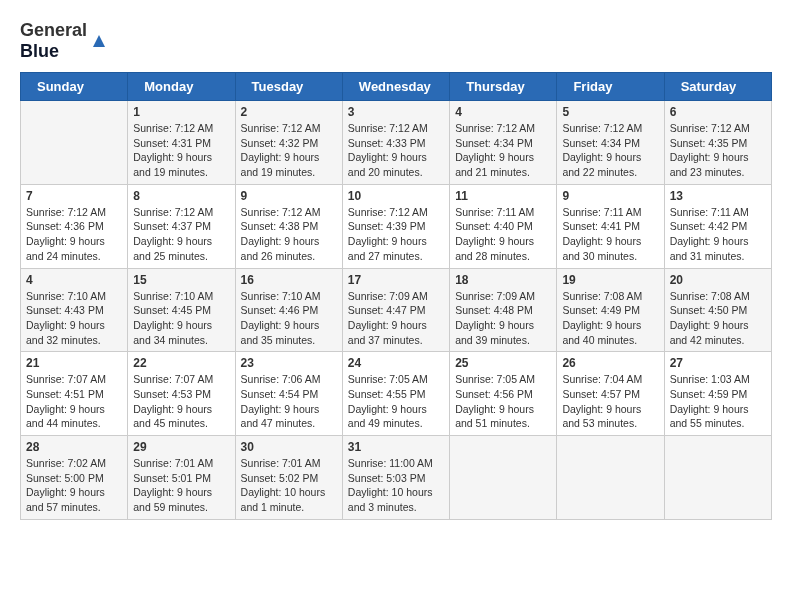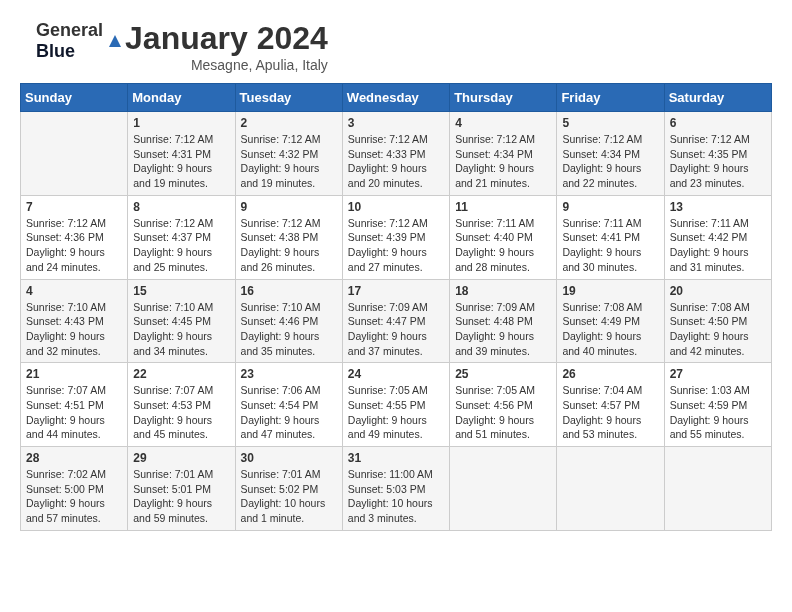--- a/index.html
+++ b/index.html
@@ -5,23 +5,23 @@
     * { box-sizing: border-box; margin: 0; padding: 0; }
     body {
       font-family: Arial, sans-serif;
       background: #fff;
       width: 792px;
       min-height: 612px;
       padding: 20px;
     }
     .header {
       display: flex;
+      justify-content: space-between;
       align-items: flex-start;
       margin-bottom: 10px;
-      margin-left: 16px;
     }
     .logo {
       display: flex;
       align-items: center;
     }
     .logo-text-general {
       font-size: 18px;
       font-weight: bold;
       color: #333;
     }
@@ -50,21 +50,21 @@
     table {
       width: 100%;
       border-collapse: collapse;
       table-layout: fixed;
     }
     thead tr th {
       background-color: #2a6ab5;
       color: #fff;
       font-size: 13px;
       font-weight: bold;
-      padding: 6px 4px;
+      padding: 6px 16px;
       text-align: left;
       border: 1px solid #1e5a9e;
     }
     tbody tr td {
       border: 1px solid #ccc;
       vertical-align: top;
       padding: 4px 5px;
       font-size: 10.5px;
       color: #333;
       height: 80px;
@@ -90,24 +90,20 @@
 <div class="header">
   <div class="logo">
     <div>
       <span class="logo-text-general">General</span><br>
       <span class="logo-text-blue">Blue</span>
     </div>
     <svg class="logo-icon" viewBox="0 0 20 20">
       <polygon points="4,16 10,4 16,16" fill="#2a6ab5"></polygon>
     </svg>
   </div>
-  <div class="title-block">
-    <div class="month-year">January 2024</div>
-    <div class="location">Mesagne, Apulia, Italy</div>
-  </div>
 </div>
 
 <table>
   <thead>
     <tr>
     <th>Sunday</th>
         <th>Monday</th>
         <th>Tuesday</th>
         <th>Wednesday</th>
         <th>Thursday</th>

